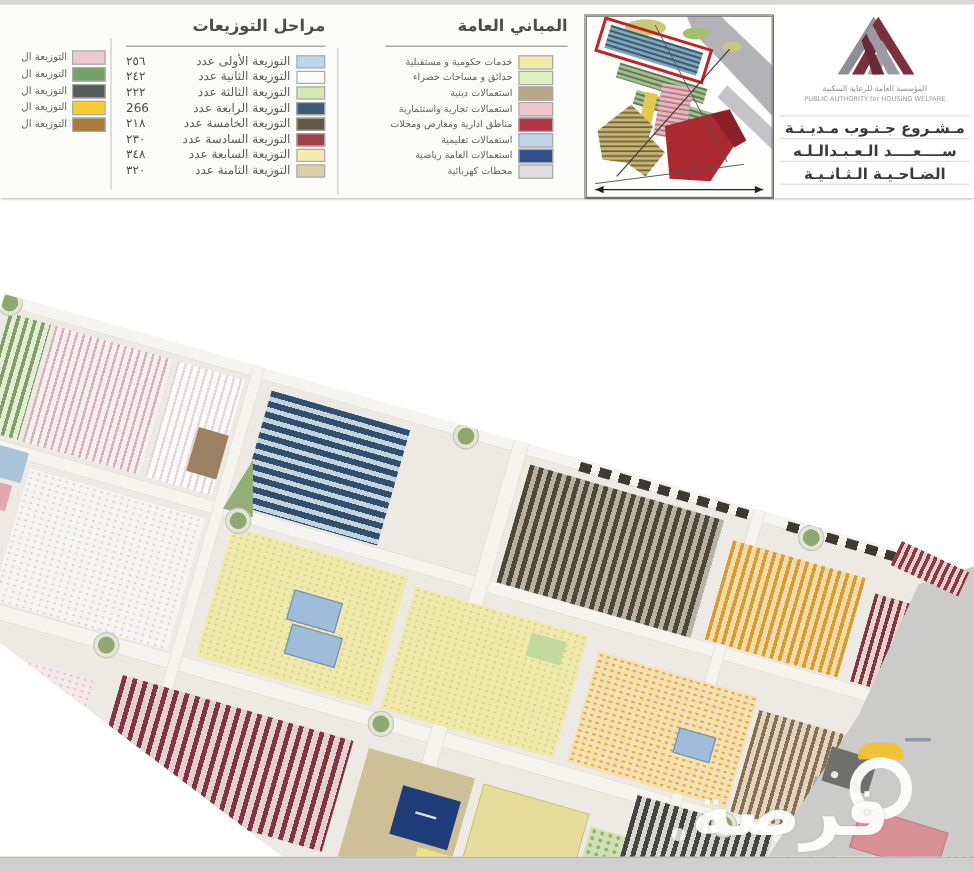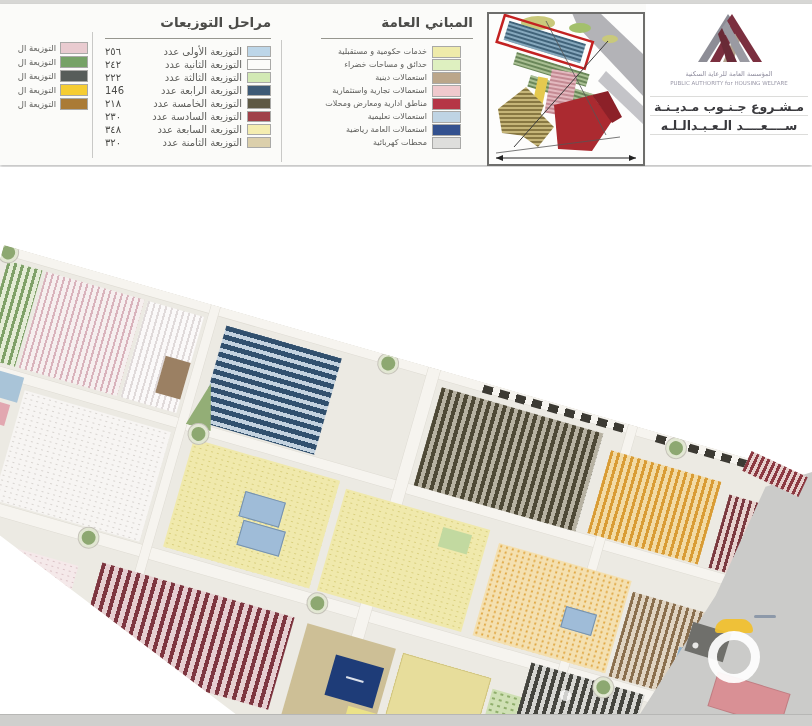--- a/index.html
+++ b/index.html
@@ -132,21 +132,21 @@
         <span class="ct">٢٤٢</span>
       </div>
     <div class="phrow" style="top:68px">
         <span class="sw" style="background: rgb(210, 233, 180);"></span>
         <span class="lb">التوزيعة الثالثة عدد</span>
         <span class="ct">٢٢٢</span>
       </div>
     <div class="phrow" style="top:81px">
         <span class="sw" style="background: rgb(61, 90, 118);"></span>
         <span class="lb">التوزيعة الرابعة عدد</span>
-        <span class="ct">146</span>
+        <span class="ct">266</span>
       </div>
     <div class="phrow" style="top:94px">
         <span class="sw" style="background: rgb(94, 89, 68);"></span>
         <span class="lb">التوزيعة الخامسة عدد</span>
         <span class="ct">٢١٨</span>
       </div>
     <div class="phrow" style="top:107px">
         <span class="sw" style="background: rgb(160, 65, 73);"></span>
         <span class="lb">التوزيعة السادسة عدد</span>
         <span class="ct">٢٣٠</span>
@@ -257,20 +257,21 @@
       <polygon points="35,54 50,20 54,26 45,54" fill="#b3a18c"></polygon>
       <polygon points="74,54 44,6 39,13 65,54" fill="#7b2f3f"></polygon>
       <polygon points="62,54 39,13 34,20 52,54" fill="#9a9aa2"></polygon>
       <polygon points="49,54 34,20 30,26 39,54" fill="#692a37"></polygon>
     </svg>
     <div id="org-ar">المؤسسة العامة للرعاية السكنية</div>
     <div id="org-en">PUBLIC AUTHORITY for HOUSING WELFARE</div>
     <div id="proj-title">
       <div class="proj-line">مـشـروع جـنـوب مـديـنـة</div>
       <div class="proj-line">ســــعــــد الـعـبـدالـلـه</div>
+      <div class="proj-line">الضـاحـيـة الـثـانـيـة</div>
     </div>
   </div>
 </div>
 
 <div id="map" class="abs">
 
   <div id="band" class="abs">
 
     <div class="road" style="left:0;top:0;width:912px;height:9px"></div>
     <div class="road" style="left:0;top:118px;width:912px;height:10px"></div>
@@ -329,17 +330,18 @@
 
   <div id="gray-zone" class="abs"></div>
   <div id="gray-text-dash" class="abs"></div>
   <div id="gray-bld" class="abs"></div>
   <div id="pink-bld" class="abs"></div>
   <div id="maroon-strip" class="abs"></div>
 
   <div id="watermark" class="abs">
     <div id="wm-gem"></div>
     <div id="wm-ring"></div>
+    <div id="wm-text">فرصة</div>
     <div id="wm-dot"></div>
   </div>
 </div>
 
 <div id="bottom-strip" class="abs"></div>
 
 </body></html>

